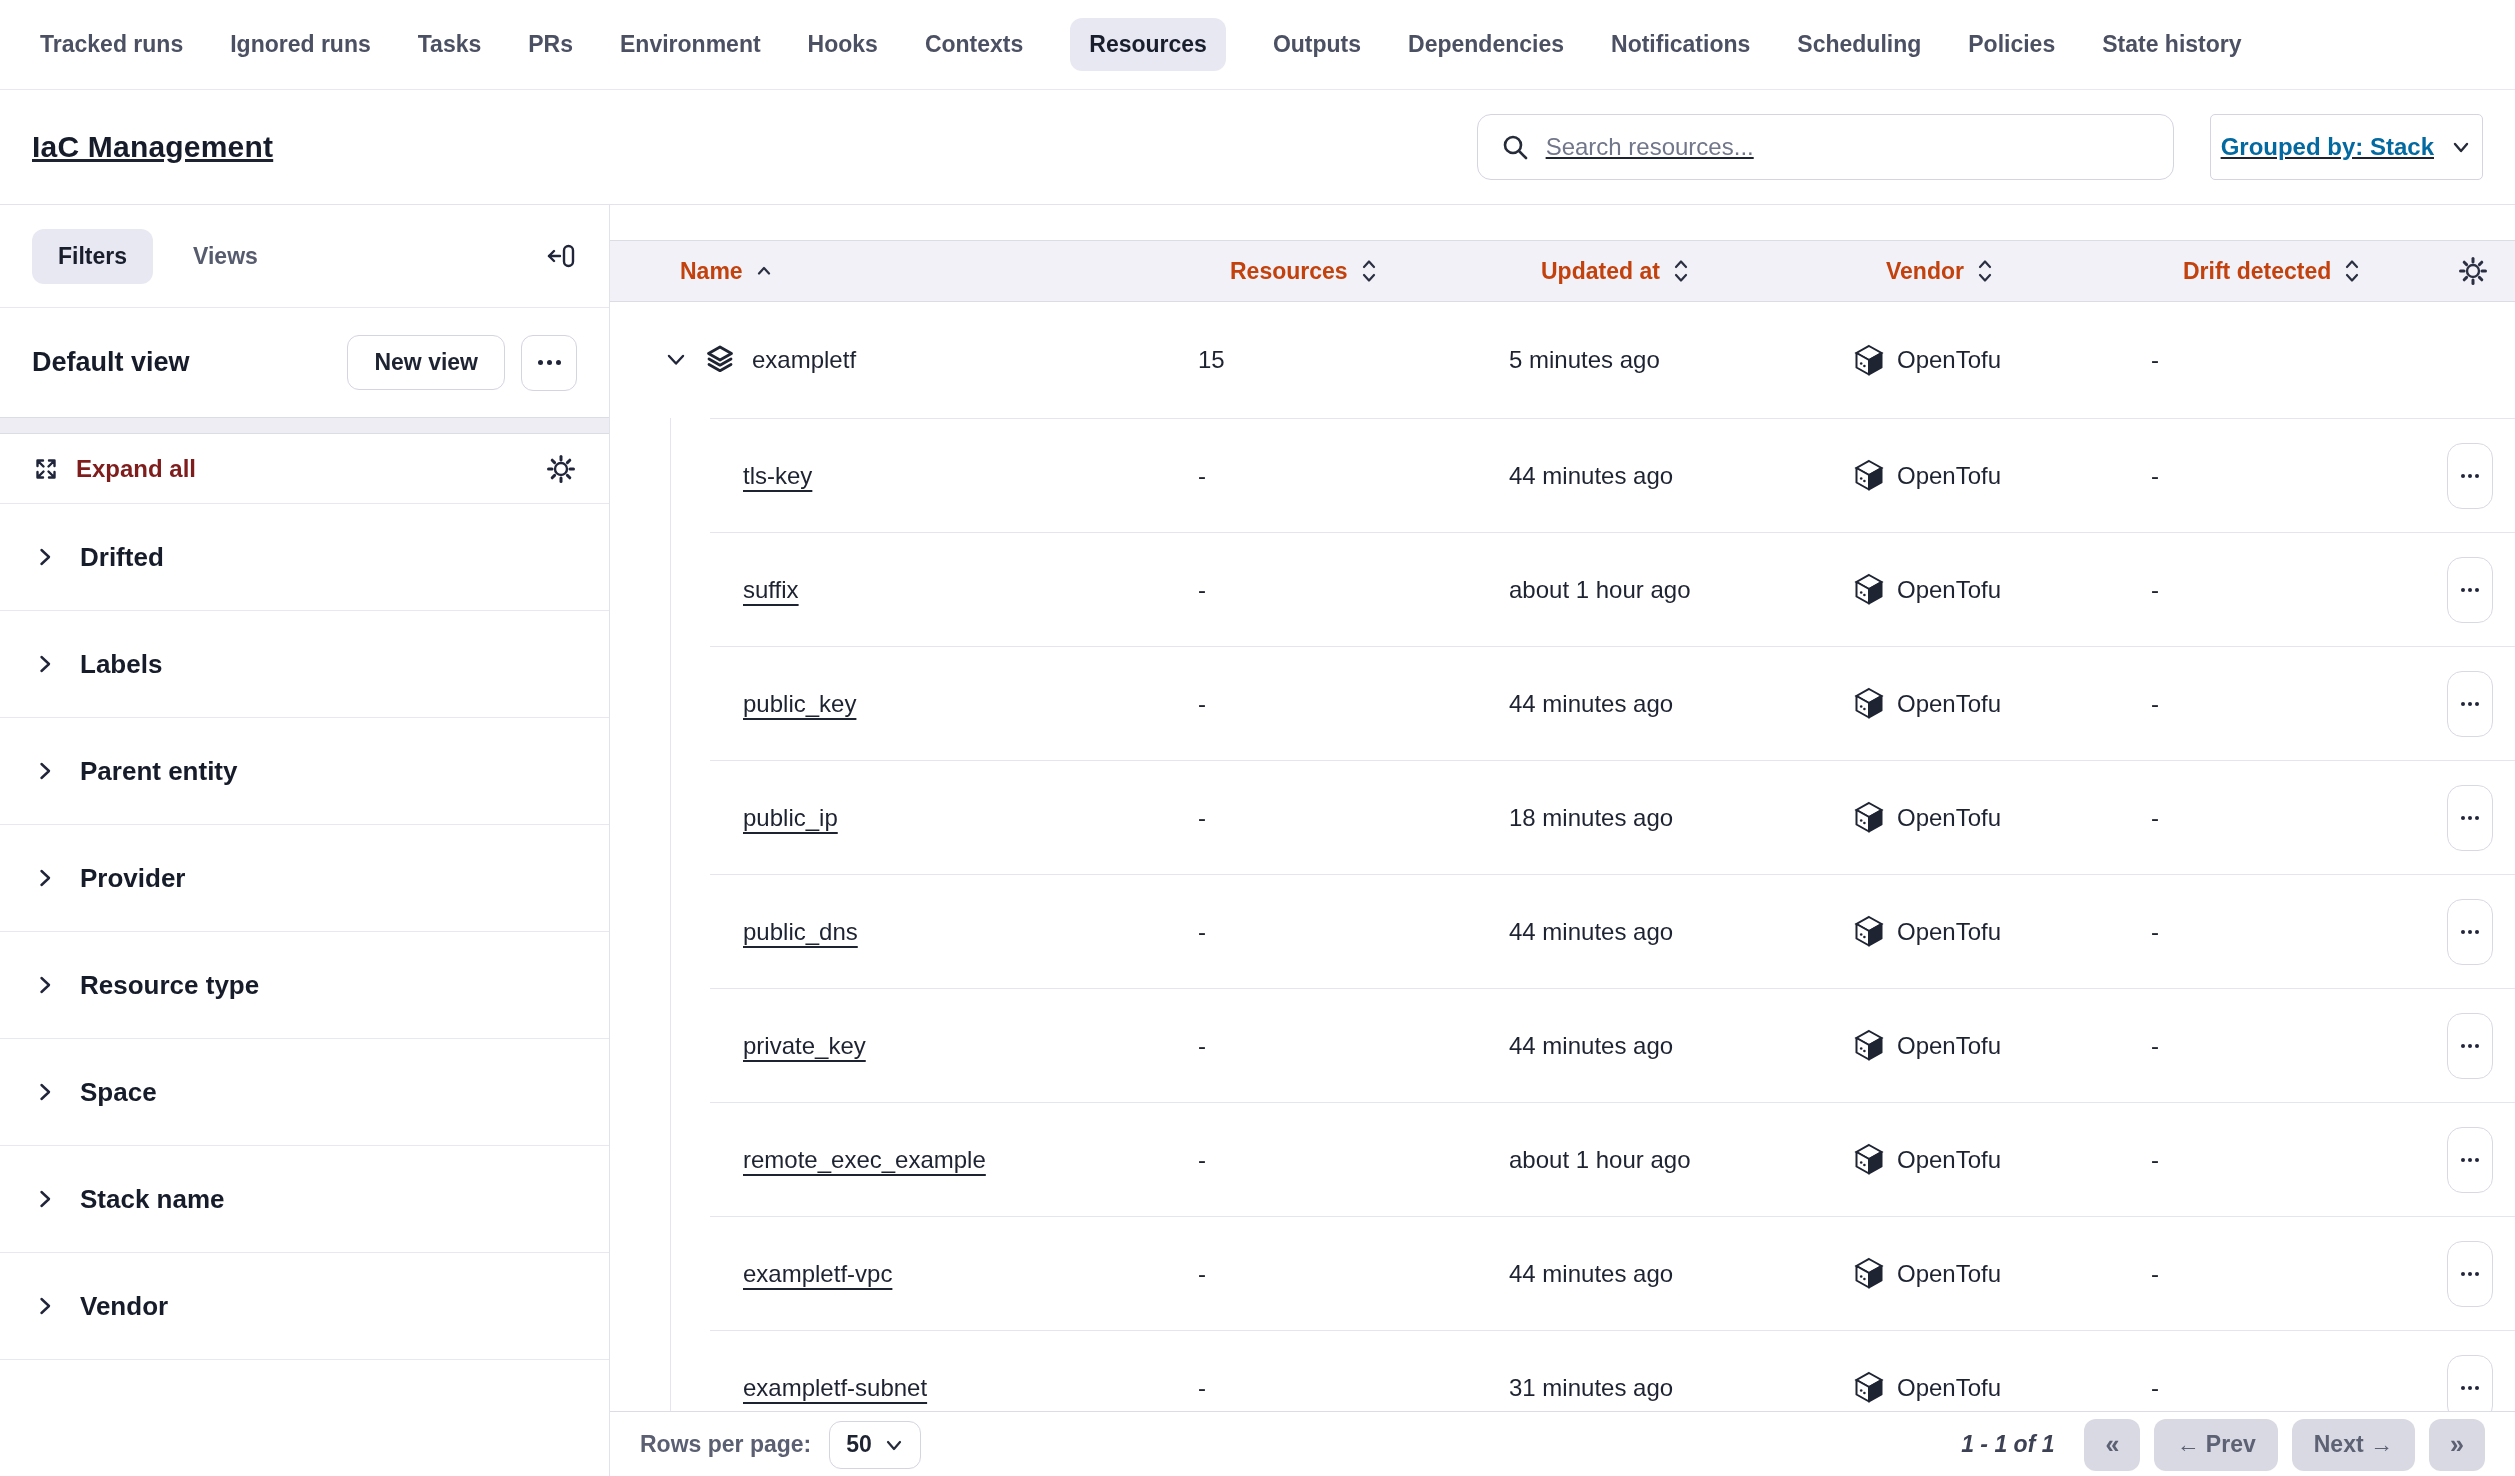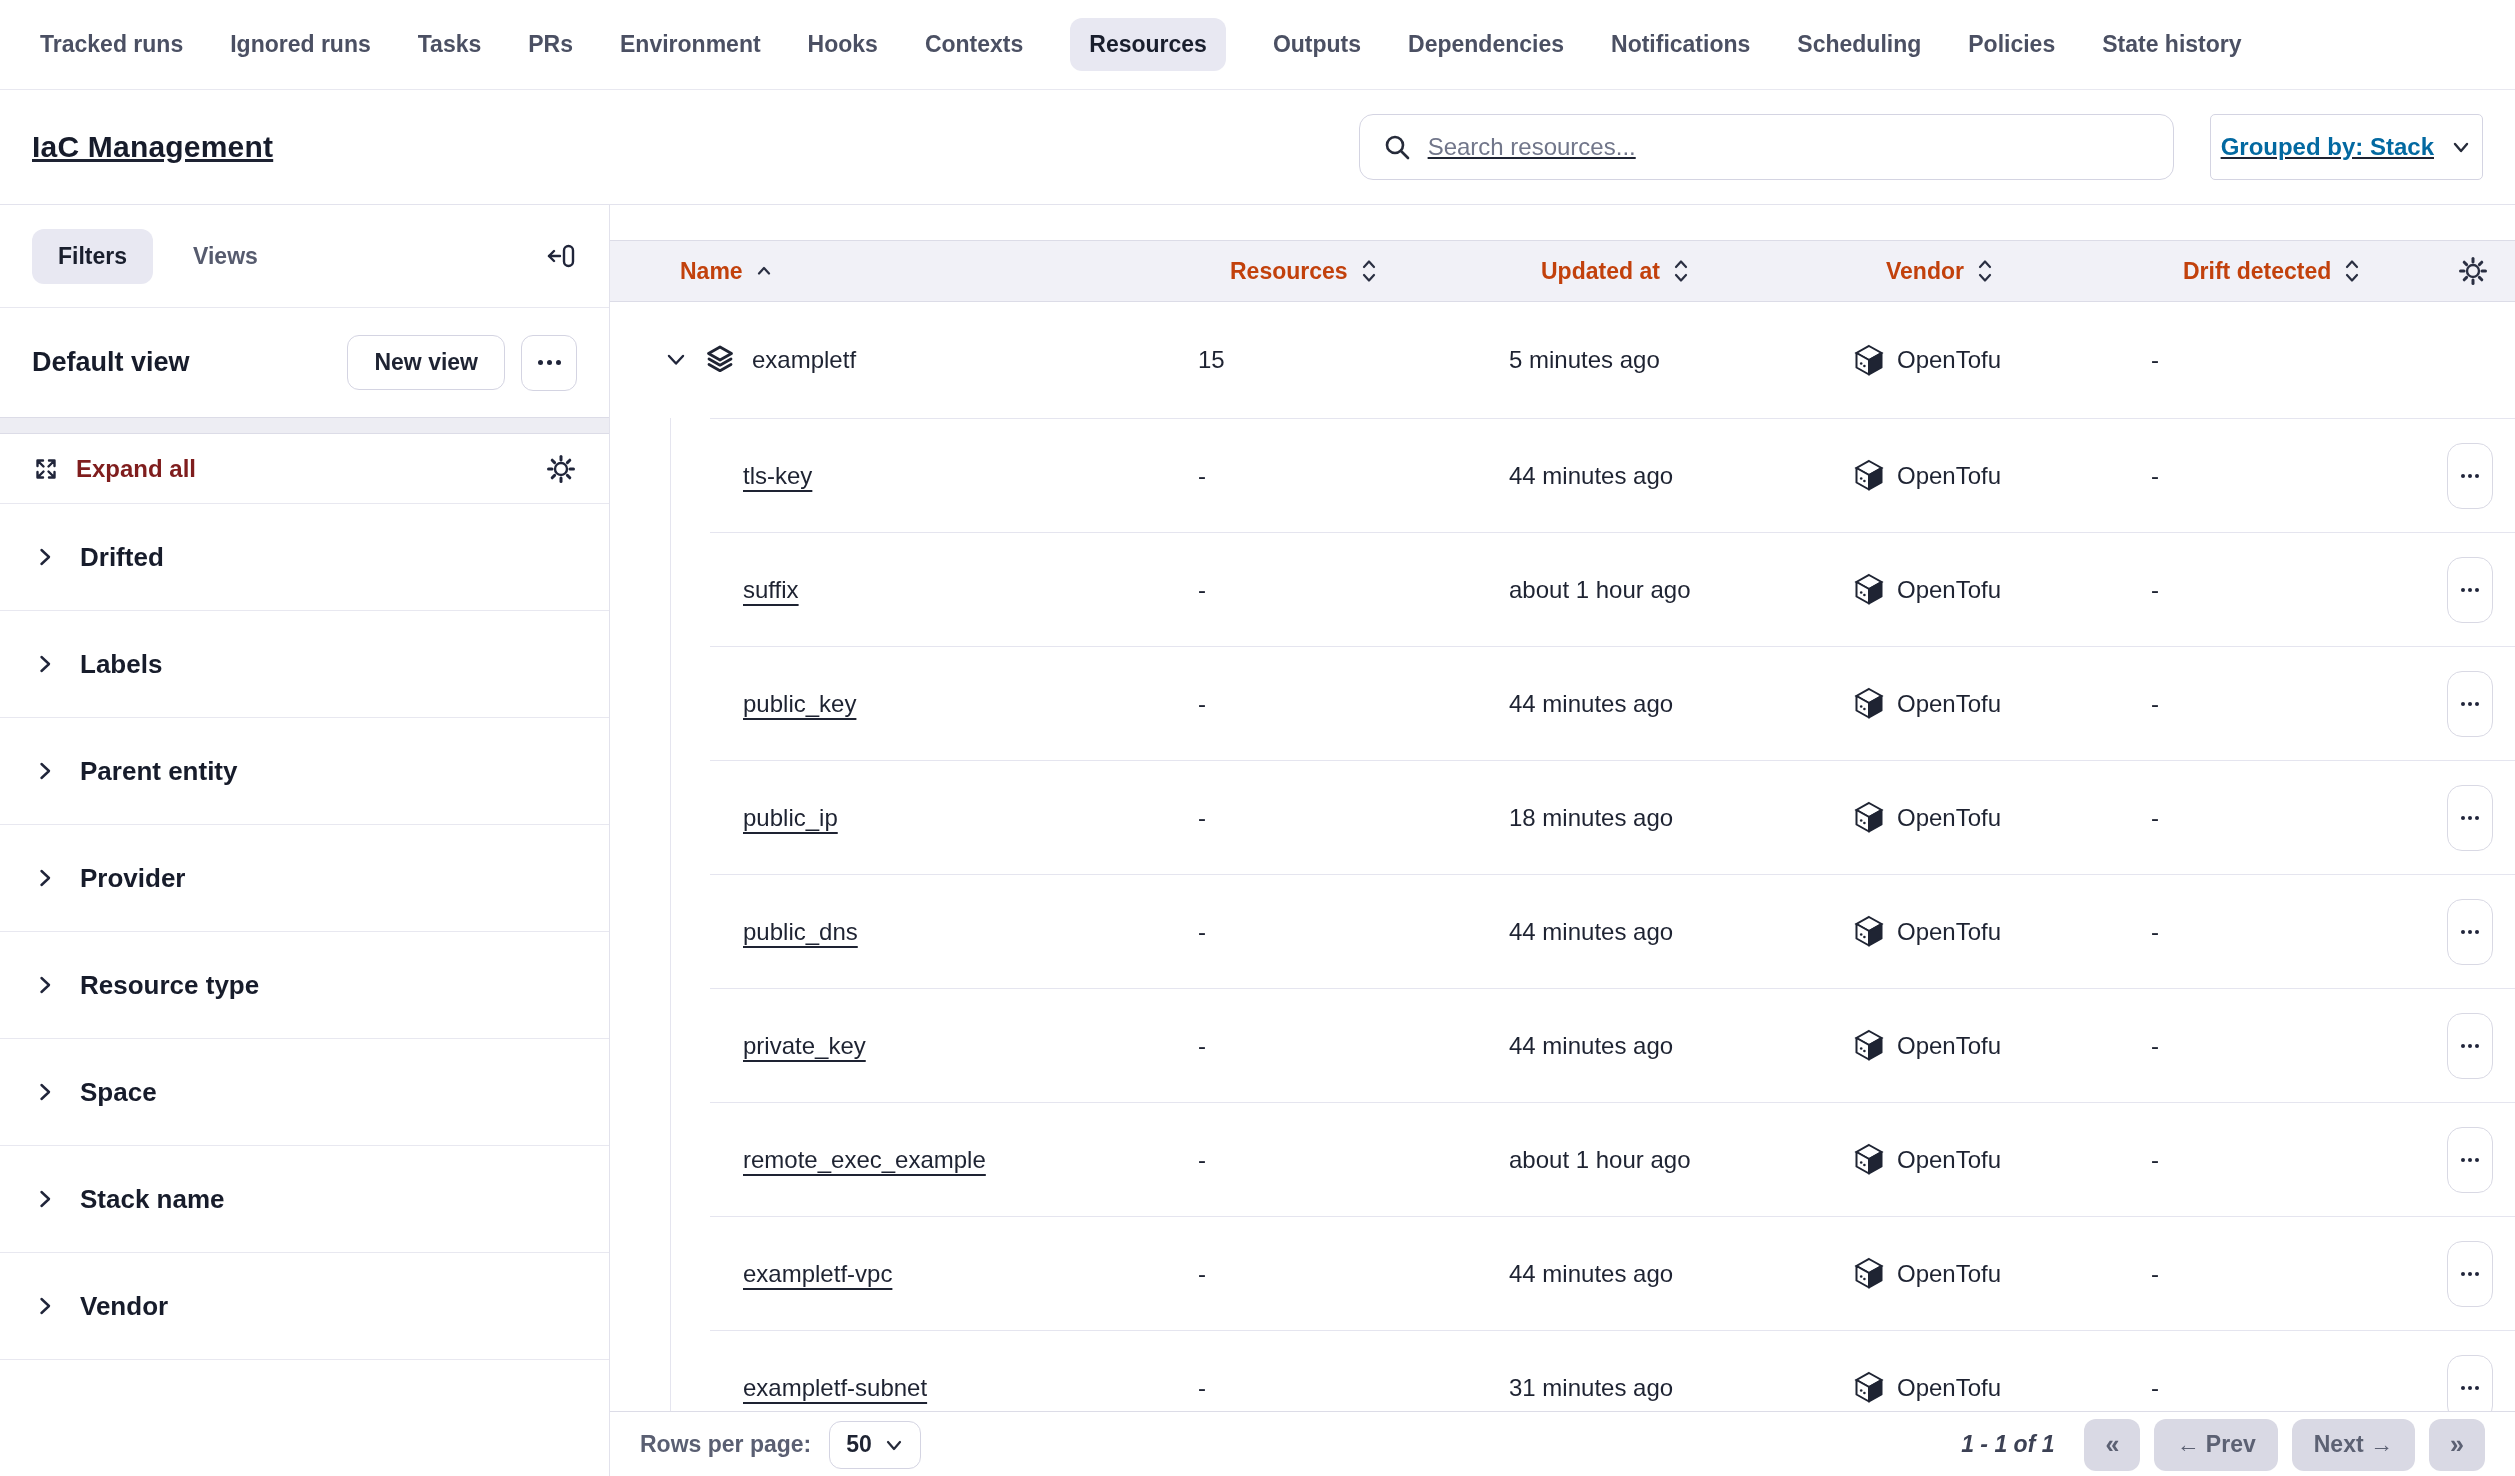--- a/index.html
+++ b/index.html
@@ -22,21 +22,21 @@
   .nav-tab.active { background:#e8e8f2; color:#191e2d; padding:13px 19px; }
 
   
   .pageheader {
     height:115px; display:flex; align-items:center;
     padding:0 32px; border-bottom:1px solid #e3e3ed;text-decoration:underline;
   }
   .page-title { font-size:30px; font-weight:700; color:#171c2b; letter-spacing:0.2px; }
   .ph-spacer { flex:1; }
   .searchbox {
-    width:815px; height:66px; border:1.5px solid #d4d4e2; border-radius:14px;
+    width:697px; height:66px; border:1.5px solid #d4d4e2; border-radius:14px;
     display:flex; align-items:center; gap:16px; padding:0 22px; background:#fff;
   }
   .searchbox .ph { font-size:24px; color:#71768a; }
   .grouped-btn {
     margin-left:36px; height:66px; border:1.5px solid #d4d4e2; border-radius:5px;
     display:flex; align-items:center; gap:16px; padding:0 10px; background:#fff;
     font-size:24px; font-weight:600; color:#0369a1; cursor:pointer; white-space:nowrap;
   }
 
   

